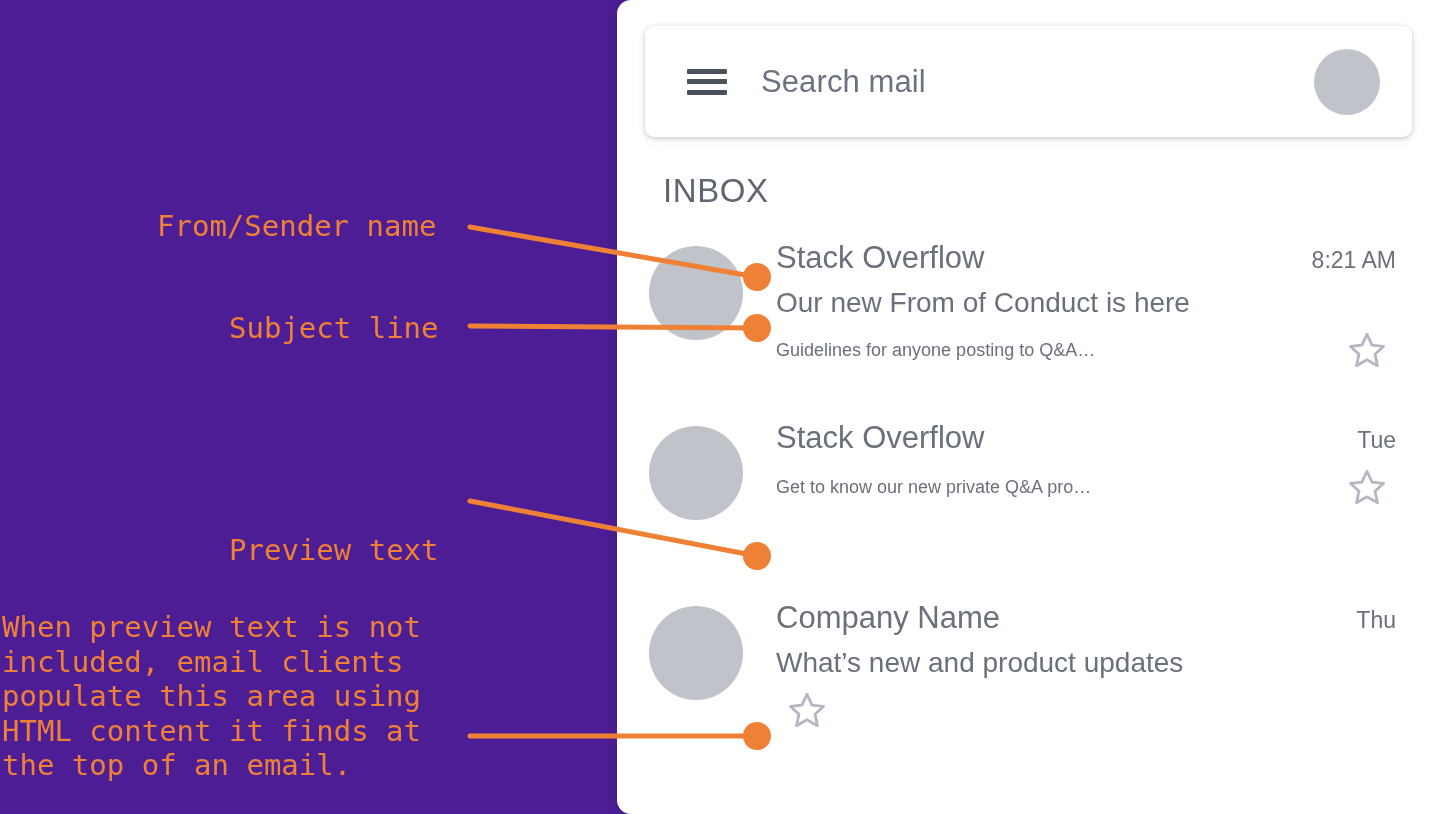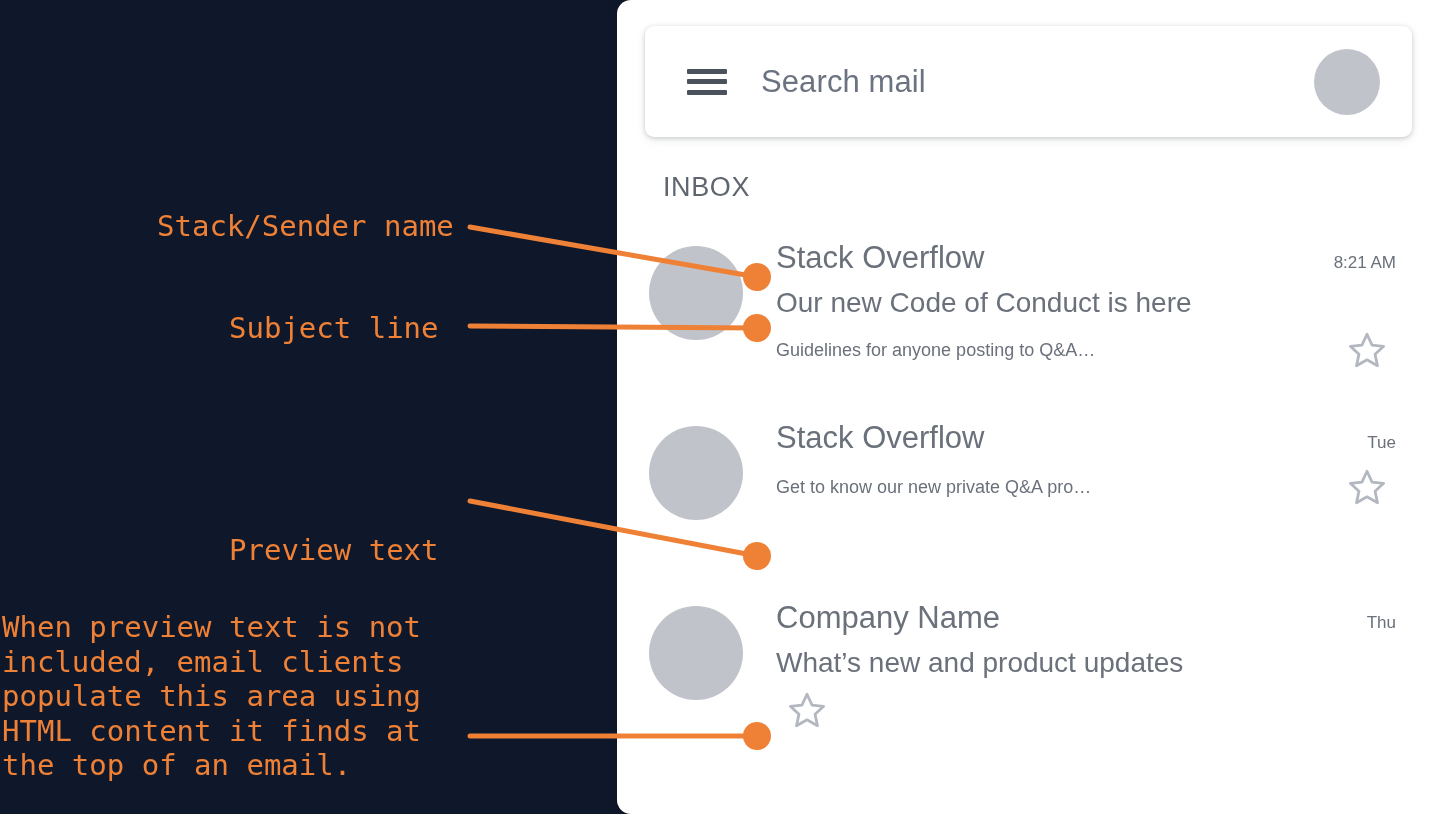--- a/index.html
+++ b/index.html
@@ -9,21 +9,21 @@
     width: 1440px;
     height: 814px;
     overflow: hidden;
     background: #ffffff;
   }
 
   #stage {
     position: relative;
     width: 1440px;
     height: 814px;
-    background: #0f172a;
+    background: #4c1d95;
     font-family: "Liberation Sans", sans-serif;
   }
 
   
   #mail-panel {
     position: absolute;
     left: 617px;
     top: 0px;
     width: 823px;
     height: 814px;
@@ -83,21 +83,21 @@
     margin-right: 32px;
     flex: none;
     cursor: pointer;
   }
 
   
   #inbox-label {
     position: absolute;
     left: 46px;
     top: 172px;
-    font-size: 27px;
+    font-size: 33px;
     color: #5f6670;
     letter-spacing: 0.6px;
   }
 
   
   #email-list {
     position: absolute;
     left: 0;
     top: 232px;
     width: 823px;
@@ -135,21 +135,21 @@
     justify-content: space-between;
   }
 
   .email-sender {
     font-size: 31px;
     color: #6a717b;
     white-space: nowrap;
   }
 
   .email-time {
-    font-size: 17px;
+    font-size: 23px;
     color: #6a717b;
     white-space: nowrap;
     padding-right: 44px;
     flex: none;
   }
 
   .email-subject {
     font-size: 28px;
     color: #6a717b;
     margin-top: 11px;
@@ -226,21 +226,21 @@
 
     <div id="email-list">
 
       <div class="email-row">
         <div class="sender-avatar"></div>
         <div class="email-body">
           <div class="email-top">
             <span class="email-sender">Stack Overflow</span>
             <span class="email-time">8:21 AM</span>
           </div>
-          <div class="email-subject">Our new Code of Conduct is here</div>
+          <div class="email-subject">Our new From of Conduct is here</div>
           <div class="email-preview-line">
             <span class="email-preview">Guidelines for anyone posting to Q&amp;A…</span>
             <span class="star-icon">
               <svg viewBox="0 0 24 24" width="42" height="42" fill="none" stroke="#b3b8c0" stroke-width="1.6" stroke-linejoin="round">
                 <polygon points="12,3 14.9,9.2 21.5,9.9 16.6,14.4 18,21 12,17.6 6,21 7.4,14.4 2.5,9.9 9.1,9.2"></polygon>
               </svg>
             </span>
           </div>
         </div>
       </div>
@@ -292,21 +292,21 @@
     <line x1="470" y1="326" x2="757" y2="328" stroke="#ef8136" stroke-width="5" stroke-linecap="round"></line>
     <circle cx="757" cy="328" r="14" fill="#ef8136"></circle>
 
     <line x1="470" y1="501" x2="757" y2="556" stroke="#ef8136" stroke-width="5" stroke-linecap="round"></line>
     <circle cx="757" cy="556" r="14" fill="#ef8136"></circle>
 
     <line x1="470" y1="736" x2="757" y2="736" stroke="#ef8136" stroke-width="5" stroke-linecap="round"></line>
     <circle cx="757" cy="736" r="14" fill="#ef8136"></circle>
   </svg>
 
-  <div class="anno-label" id="anno-from">Stack/Sender name</div>
+  <div class="anno-label" id="anno-from">From/Sender name</div>
 
   <div class="anno-label" id="anno-subject">Subject line</div>
 
   <div class="anno-label" id="anno-preview">Preview text</div>
 
   <div class="anno-label" id="anno-paragraph">When preview text is not
 included, email clients
 populate this area using
 HTML content it finds at
 the top of an email.</div>

